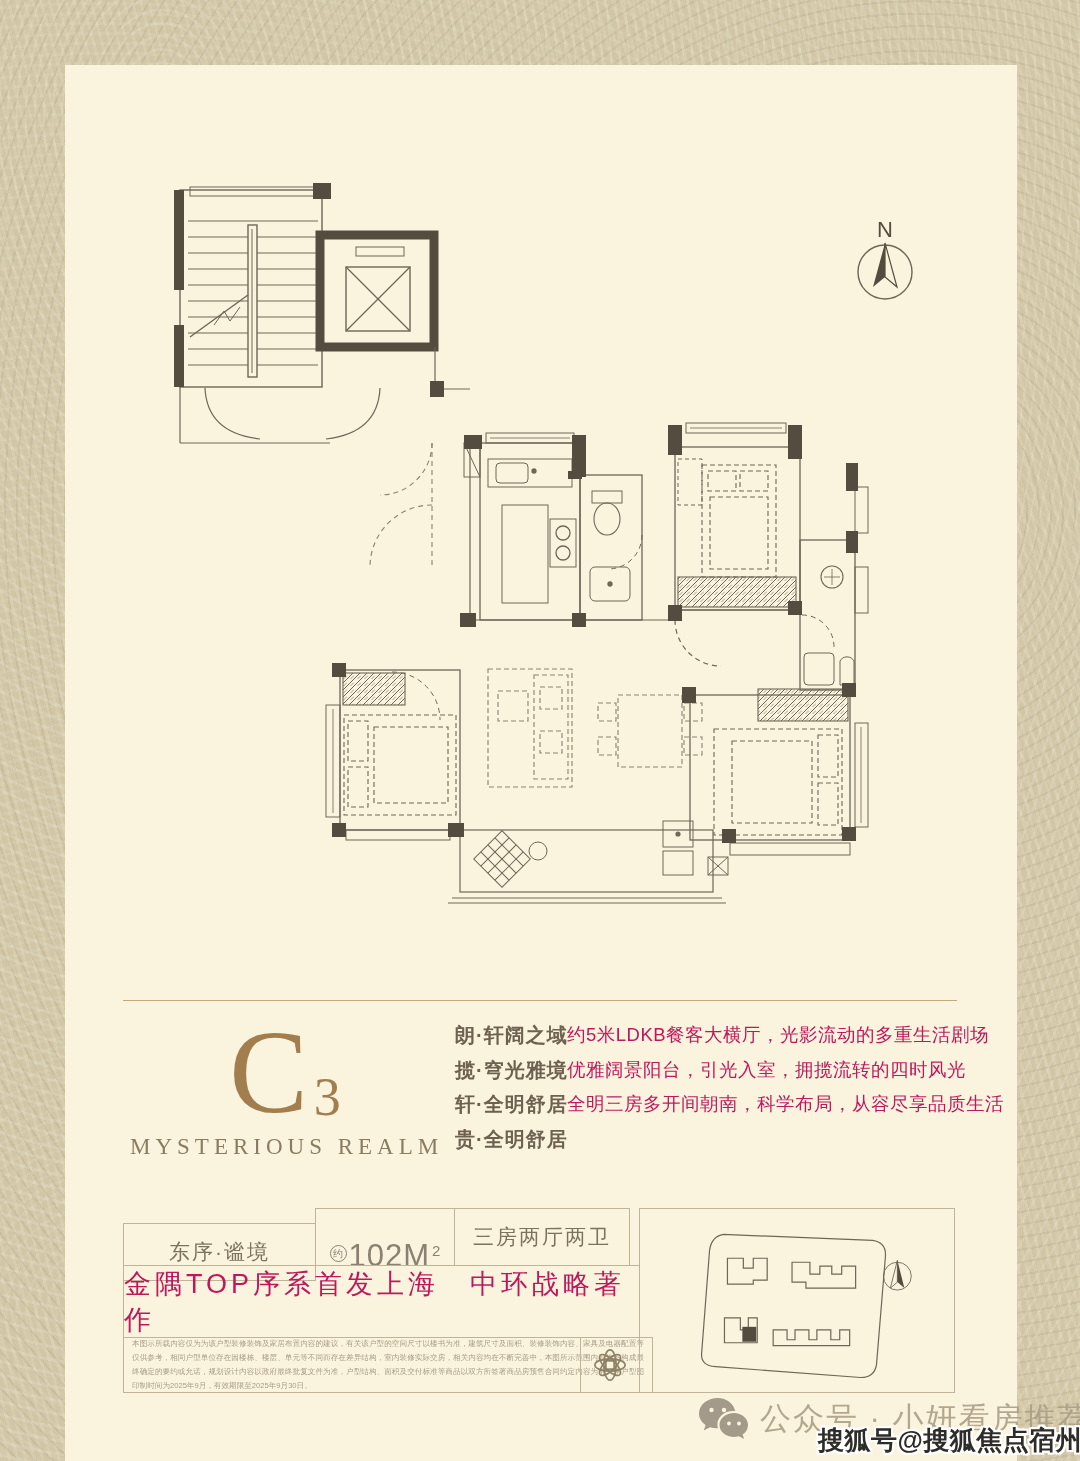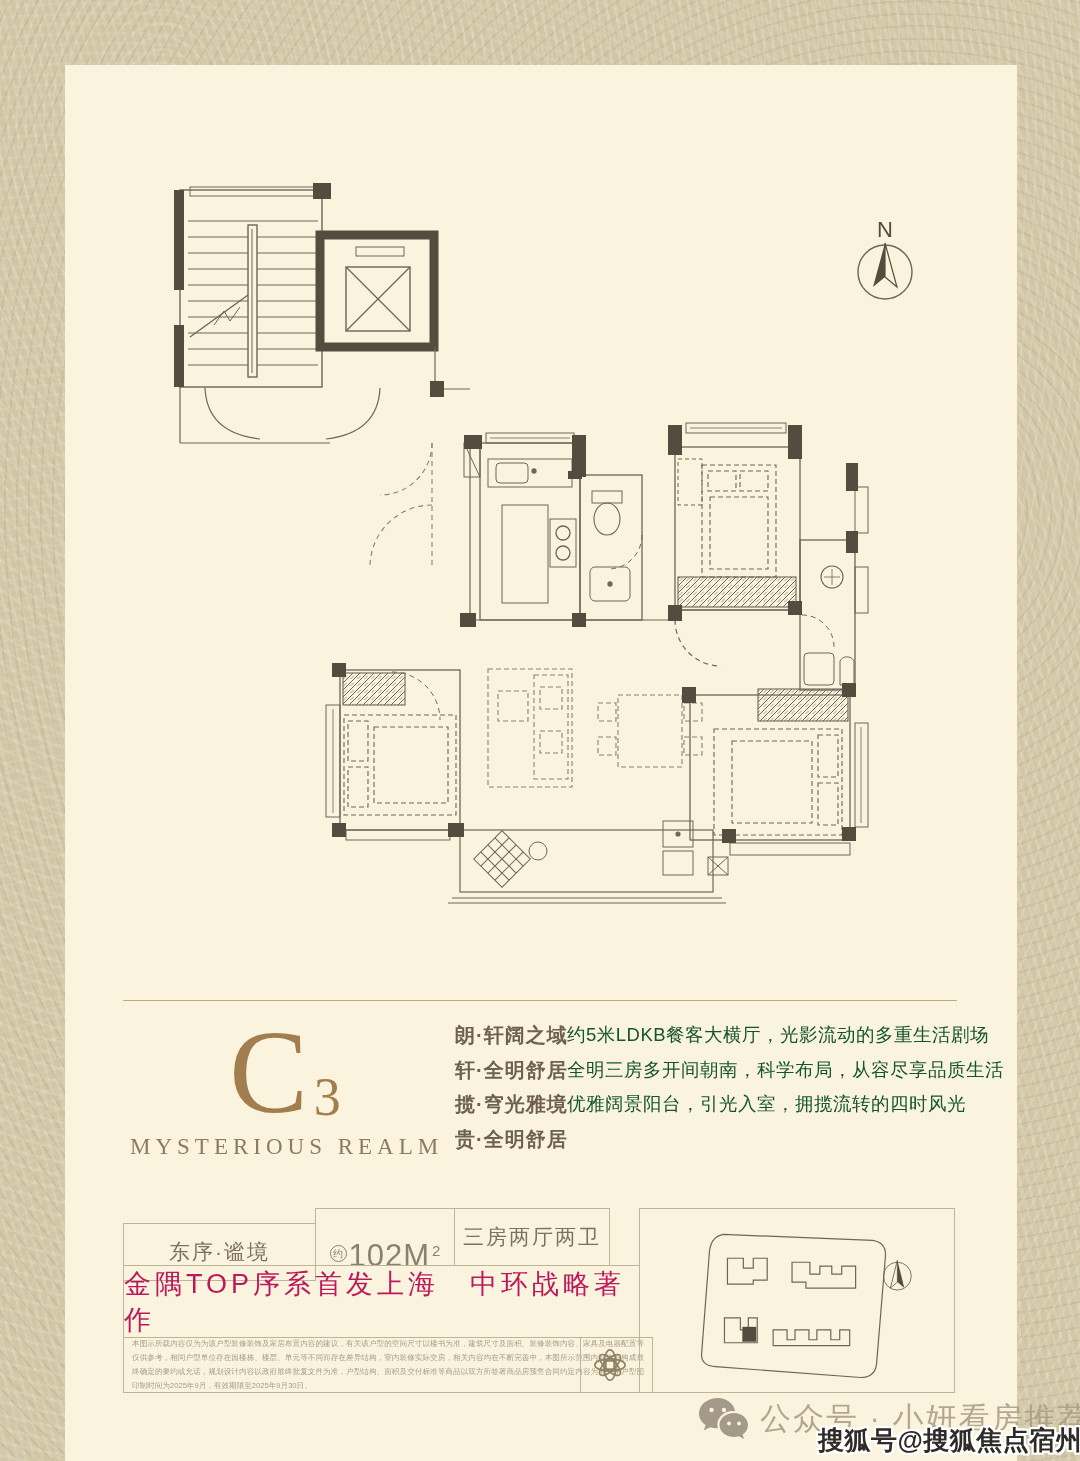--- a/index.html
+++ b/index.html
@@ -34,28 +34,28 @@
   .brand{position:absolute;left:130px;top:1018px;width:310px;text-align:center;color:#a27d4d;}
   .brand-mark{height:110px;display:flex;align-items:flex-end;justify-content:center;gap:6px;}
   .brand-letter{font-family:"Liberation Serif",serif;font-weight:400;font-size:118px;line-height:.92;}
   .brand-number{font-family:"Liberation Serif",serif;font-size:54px;line-height:1;margin-bottom:4px;}
   .brand-subtitle{margin-top:6px;font-family:"Liberation Serif",serif;font-size:23px;letter-spacing:5px;color:#8b7c61;white-space:nowrap;}
 
   
   .features{position:absolute;left:455px;top:1022px;width:505px;}
   .feature-row{display:flex;height:34.5px;align-items:flex-start;}
   .feature-label{width:112px;flex:0 0 112px;font-size:20px;font-weight:bold;color:#6e6150;letter-spacing:1px;white-space:nowrap;}
-  .feature-text{flex:1;font-size:18.5px;color:#14532d;text-align:justify;text-align-last:justify;white-space:nowrap;letter-spacing:.5px;}
+  .feature-text{flex:1;font-size:18.5px;color:#be185d;text-align:justify;text-align-last:justify;white-space:nowrap;letter-spacing:.5px;}
 
   
   .info-grid{position:absolute;left:123px;top:1208px;width:832px;height:185px;color:#7d7260;}
   .info-grid .cell{position:absolute;box-sizing:border-box;border:1px solid #bfb49a;display:flex;align-items:center;justify-content:center;background:transparent;}
   .cell-name{left:0;top:15px;width:193px;height:58px;font-size:21px;letter-spacing:2px;}
   .cell-area{left:192px;top:0;width:140px;height:58px;}
-  .cell-layout{left:331px;top:0;width:156px;height:58px;font-size:21px;letter-spacing:2px;}
+  .cell-layout{left:331px;top:0;width:176px;height:58px;font-size:21px;letter-spacing:2px;}
   .cell-tagline{left:0;top:57px;width:517px;height:73px;font-size:27px;letter-spacing:4px;color:#be185d;}
   .cell-disclaimer{left:0;top:129px;width:530px;height:56px;padding:5px 8px;justify-content:flex-start;align-items:center;}
   .cell-logo{left:457px;top:129px;width:60px;height:56px;}
   .cell-siteplan{left:516px;top:0;width:316px;height:185px;}
   .area-wrap{display:flex;align-items:baseline;gap:2px;color:#8b8172;}
   .area-circle{display:inline-flex;align-items:center;justify-content:center;width:15px;height:15px;border:1px solid #8b8172;border-radius:50%;font-size:10px;transform:translateY(-9px);}
   .area-value{font-size:31px;letter-spacing:1px;margin-top:37px;}
   .area-sup{font-size:15px;transform:translateY(-10px);}
   .disclaimer-text{font-size:7.6px;line-height:1.85;color:#a89d87;text-align:justify;}
 
@@ -302,26 +302,26 @@
   </div>
   <div class="brand-subtitle">MYSTERIOUS REALM</div>
 </div>
 
 <div class="features">
   <div class="feature-row">
     <span class="feature-label">朗·轩阔之域</span>
     <span class="feature-text">约5米LDKB餐客大横厅，光影流动的多重生活剧场</span>
   </div>
   <div class="feature-row">
+    <span class="feature-label">揽·穹光雅境</span>
+    <span class="feature-text">优雅阔景阳台，引光入室，拥揽流转的四时风光</span>
+  </div>
+  <div class="feature-row">
     <span class="feature-label">轩·全明舒居</span>
     <span class="feature-text">全明三房多开间朝南，科学布局，从容尽享品质生活</span>
-  </div>
-  <div class="feature-row">
-    <span class="feature-label">揽·穹光雅境</span>
-    <span class="feature-text">优雅阔景阳台，引光入室，拥揽流转的四时风光</span>
   </div>
   <div class="feature-row">
     <span class="feature-label">贵·全明舒居</span>
   </div>
 </div>
 
 <div class="info-grid">
   <div class="cell cell-name">东序·谧境</div>
   <div class="cell cell-area">
     <span class="area-wrap">

